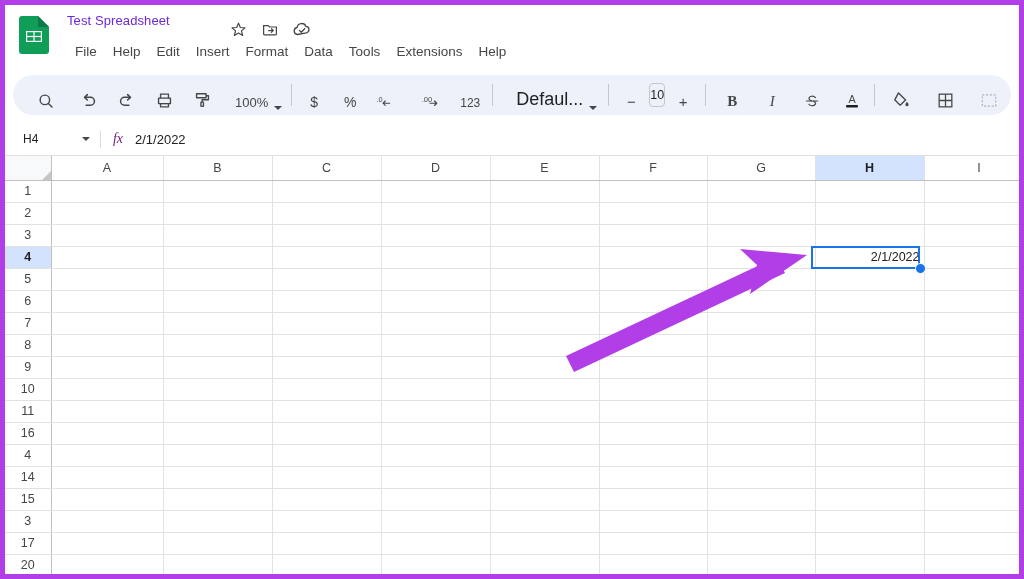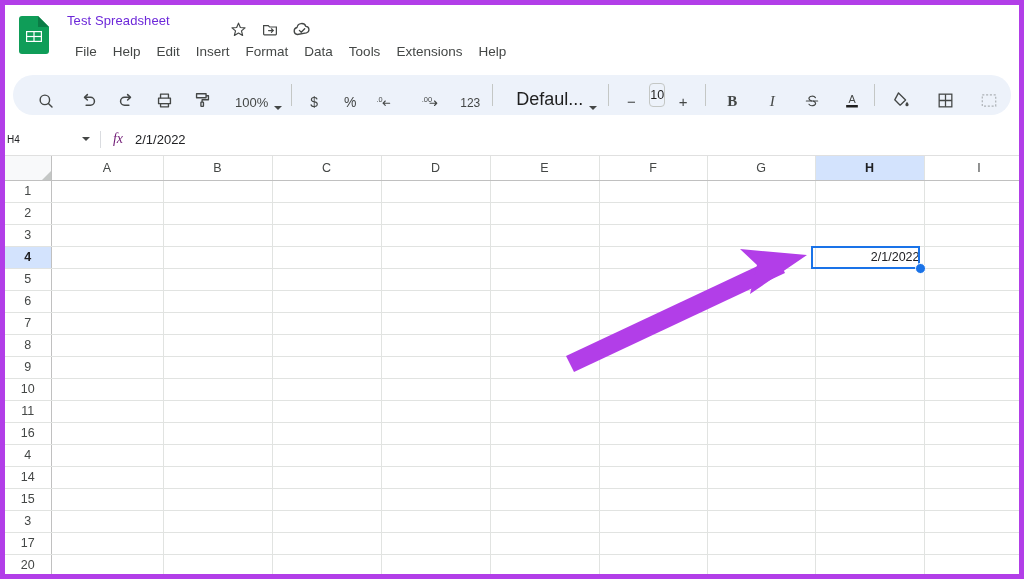--- a/index.html
+++ b/index.html
@@ -102,22 +102,22 @@
   .formulabar {
     position: absolute; left: 0; top: 118px;
     width: 1014px; height: 33px;
     background: #ffffff;
     display: flex; align-items: center;
     border-bottom: 1px solid #e0e0e0;
   }
   .namebox {
     width: 95px; height: 100%;
     display: flex; align-items: center; justify-content: space-between;
-    padding: 0 10px 0 2px;
-    font-size: 10px; color: #202124;
+    padding: 0 10px 0 18px;
+    font-size: 12px; color: #202124;
     cursor: pointer;
   }
   .fb-sep { width: 1px; height: 17px; background: #dadce0; }
   .fx {
     width: 34px; display: flex; align-items: center; justify-content: center;
     font-style: italic; font-family: "Liberation Serif", serif;
     font-size: 14px; color: #701a75;
   }
   .fb-input {
     flex: 1; height: 100%;

